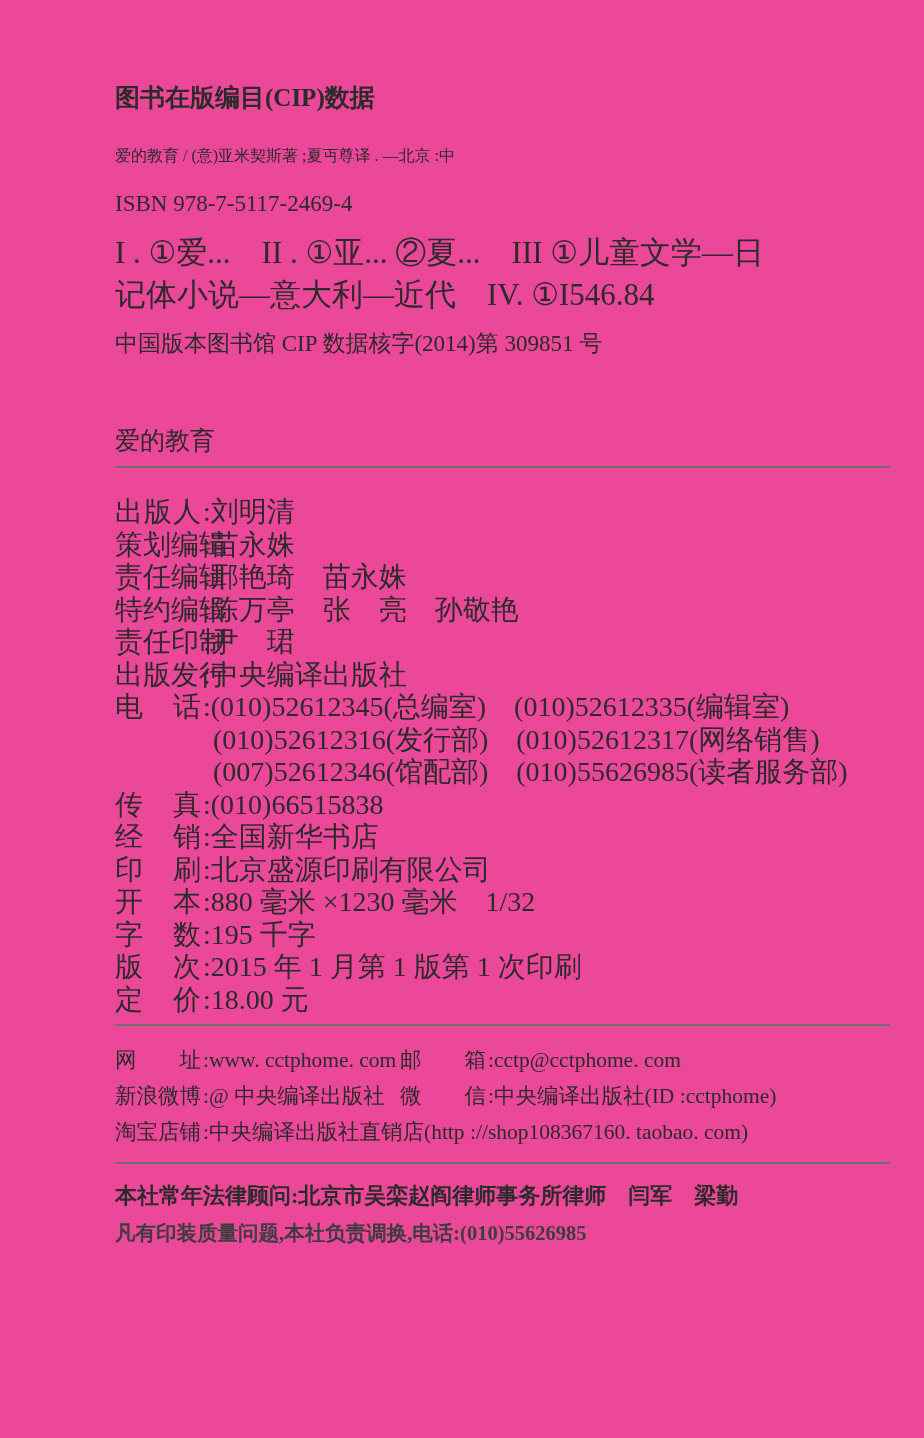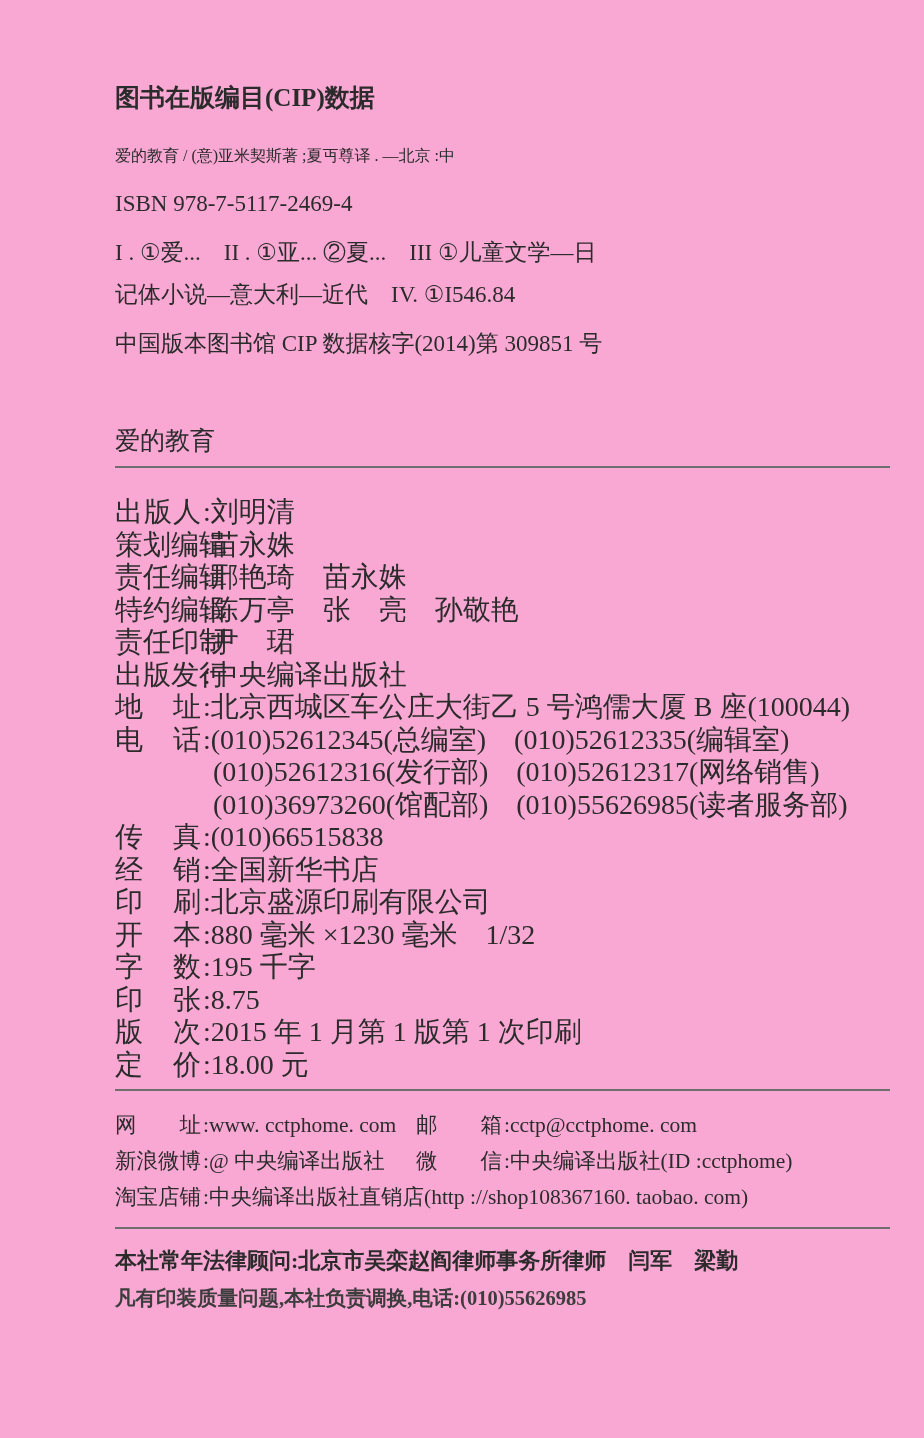--- a/index.html
+++ b/index.html
@@ -4,38 +4,38 @@
 <style>
   html,body{margin:0;padding:0;}
   body{
     width:924px;height:1438px;
     background:#f7f7f7;
     font-family:"Liberation Serif","DejaVu Serif",serif;
   }
   .page{
     box-sizing:border-box;
     width:924px;height:1438px;
-    background:#f9a8d4;
+    background:#ec4899;
     color:#2b2b2b;
     padding:83px 34px 0 115px;
     overflow:hidden;
   }
   
   .cip-heading{
     font-size:25px;font-weight:600;line-height:30px;
     margin:0 0 20px 0;
   }
   .cip-entry{
     font-size:16px;line-height:45px;margin:0 0 10px 0;
   }
   .isbn-line{
     font-size:23px;line-height:32px;margin:0 0 12px 0;
   }
   .cip-class{
-    font-size:23px;line-height:42px;margin:0 0 12px 0;
+    font-size:31px;line-height:42px;margin:0 0 12px 0;
   }
   .cip-record{
     font-size:23px;line-height:32px;margin:0;
   }
   
   .book-title{
     font-size:25px;font-weight:400;line-height:30px;
     margin:66px 0 0 0;
   }
   .rule{
@@ -53,21 +53,21 @@
     display:inline-block;width:86px;
     text-align:justify;text-align-last:justify;
     vertical-align:top;
   }
   .pvalue{margin-left:2px;}
   .pvalue.cont{padding-left:10px;}
   
   .contact{margin-top:16px;}
   .contact-row{
     font-size:21.5px;line-height:36px;
-    display:flex;white-space:nowrap;gap:16px;
+    display:flex;white-space:nowrap;
   }
   .ccol-left{width:285px;flex:0 0 285px;}
   .ccol-right{flex:1;}
   
   .legal-line{
     font-size:22px;font-weight:600;line-height:32px;
     margin:16px 0 0 0;white-space:nowrap;
   }
   .quality-line{
     font-size:20.5px;font-weight:700;line-height:30px;
@@ -96,30 +96,28 @@
   <h3 class="book-title">爱的教育</h3>
   <hr class="rule rule-1">
 
   <section class="pub-list">
     <div class="pub-row"><span class="plabel">出版人</span><span class="pvalue">:刘明清</span></div>
     <div class="pub-row"><span class="plabel">策划编辑</span><span class="pvalue">:苗永姝</span></div>
     <div class="pub-row"><span class="plabel">责任编辑</span><span class="pvalue">:邢艳琦　苗永姝</span></div>
     <div class="pub-row"><span class="plabel">特约编辑</span><span class="pvalue">:陈万亭　张　亮　孙敬艳</span></div>
     <div class="pub-row"><span class="plabel">责任印制</span><span class="pvalue">:尹　珺</span></div>
     <div class="pub-row"><span class="plabel">出版发行</span><span class="pvalue">:中央编译出版社</span></div>
-    <div class="pub-row"><span class="plabel">地址</span><span class="pvalue">:北京西城区车公庄大街乙 5 号鸿儒大厦 B 座(100044)</span></div>
     <div class="pub-row"><span class="plabel">电话</span><span class="pvalue">:(010)52612345(总编室)　(010)52612335(编辑室)</span></div>
     <div class="pub-row"><span class="plabel"></span><span class="pvalue cont">(010)52612316(发行部)　(010)52612317(网络销售)</span></div>
-    <div class="pub-row"><span class="plabel"></span><span class="pvalue cont">(010)36973260(馆配部)　(010)55626985(读者服务部)</span></div>
+    <div class="pub-row"><span class="plabel"></span><span class="pvalue cont">(007)52612346(馆配部)　(010)55626985(读者服务部)</span></div>
     <div class="pub-row"><span class="plabel">传真</span><span class="pvalue">:(010)66515838</span></div>
     <div class="pub-row"><span class="plabel">经销</span><span class="pvalue">:全国新华书店</span></div>
     <div class="pub-row"><span class="plabel">印刷</span><span class="pvalue">:北京盛源印刷有限公司</span></div>
     <div class="pub-row"><span class="plabel">开本</span><span class="pvalue">:880 毫米 ×1230 毫米　1/32</span></div>
     <div class="pub-row"><span class="plabel">字数</span><span class="pvalue">:195 千字</span></div>
-    <div class="pub-row"><span class="plabel">印张</span><span class="pvalue">:8.75</span></div>
     <div class="pub-row"><span class="plabel">版次</span><span class="pvalue">:2015 年 1 月第 1 版第 1 次印刷</span></div>
     <div class="pub-row"><span class="plabel">定价</span><span class="pvalue">:18.00 元</span></div>
   </section>
 
   <hr class="rule rule-2">
 
   <section class="contact">
     <div class="contact-row">
       <div class="ccol-left"><span class="plabel">网址</span><span class="pvalue">:www. cctphome. com</span></div>
       <div class="ccol-right"><span class="plabel">邮箱</span><span class="pvalue">:cctp@cctphome. com</span></div>

